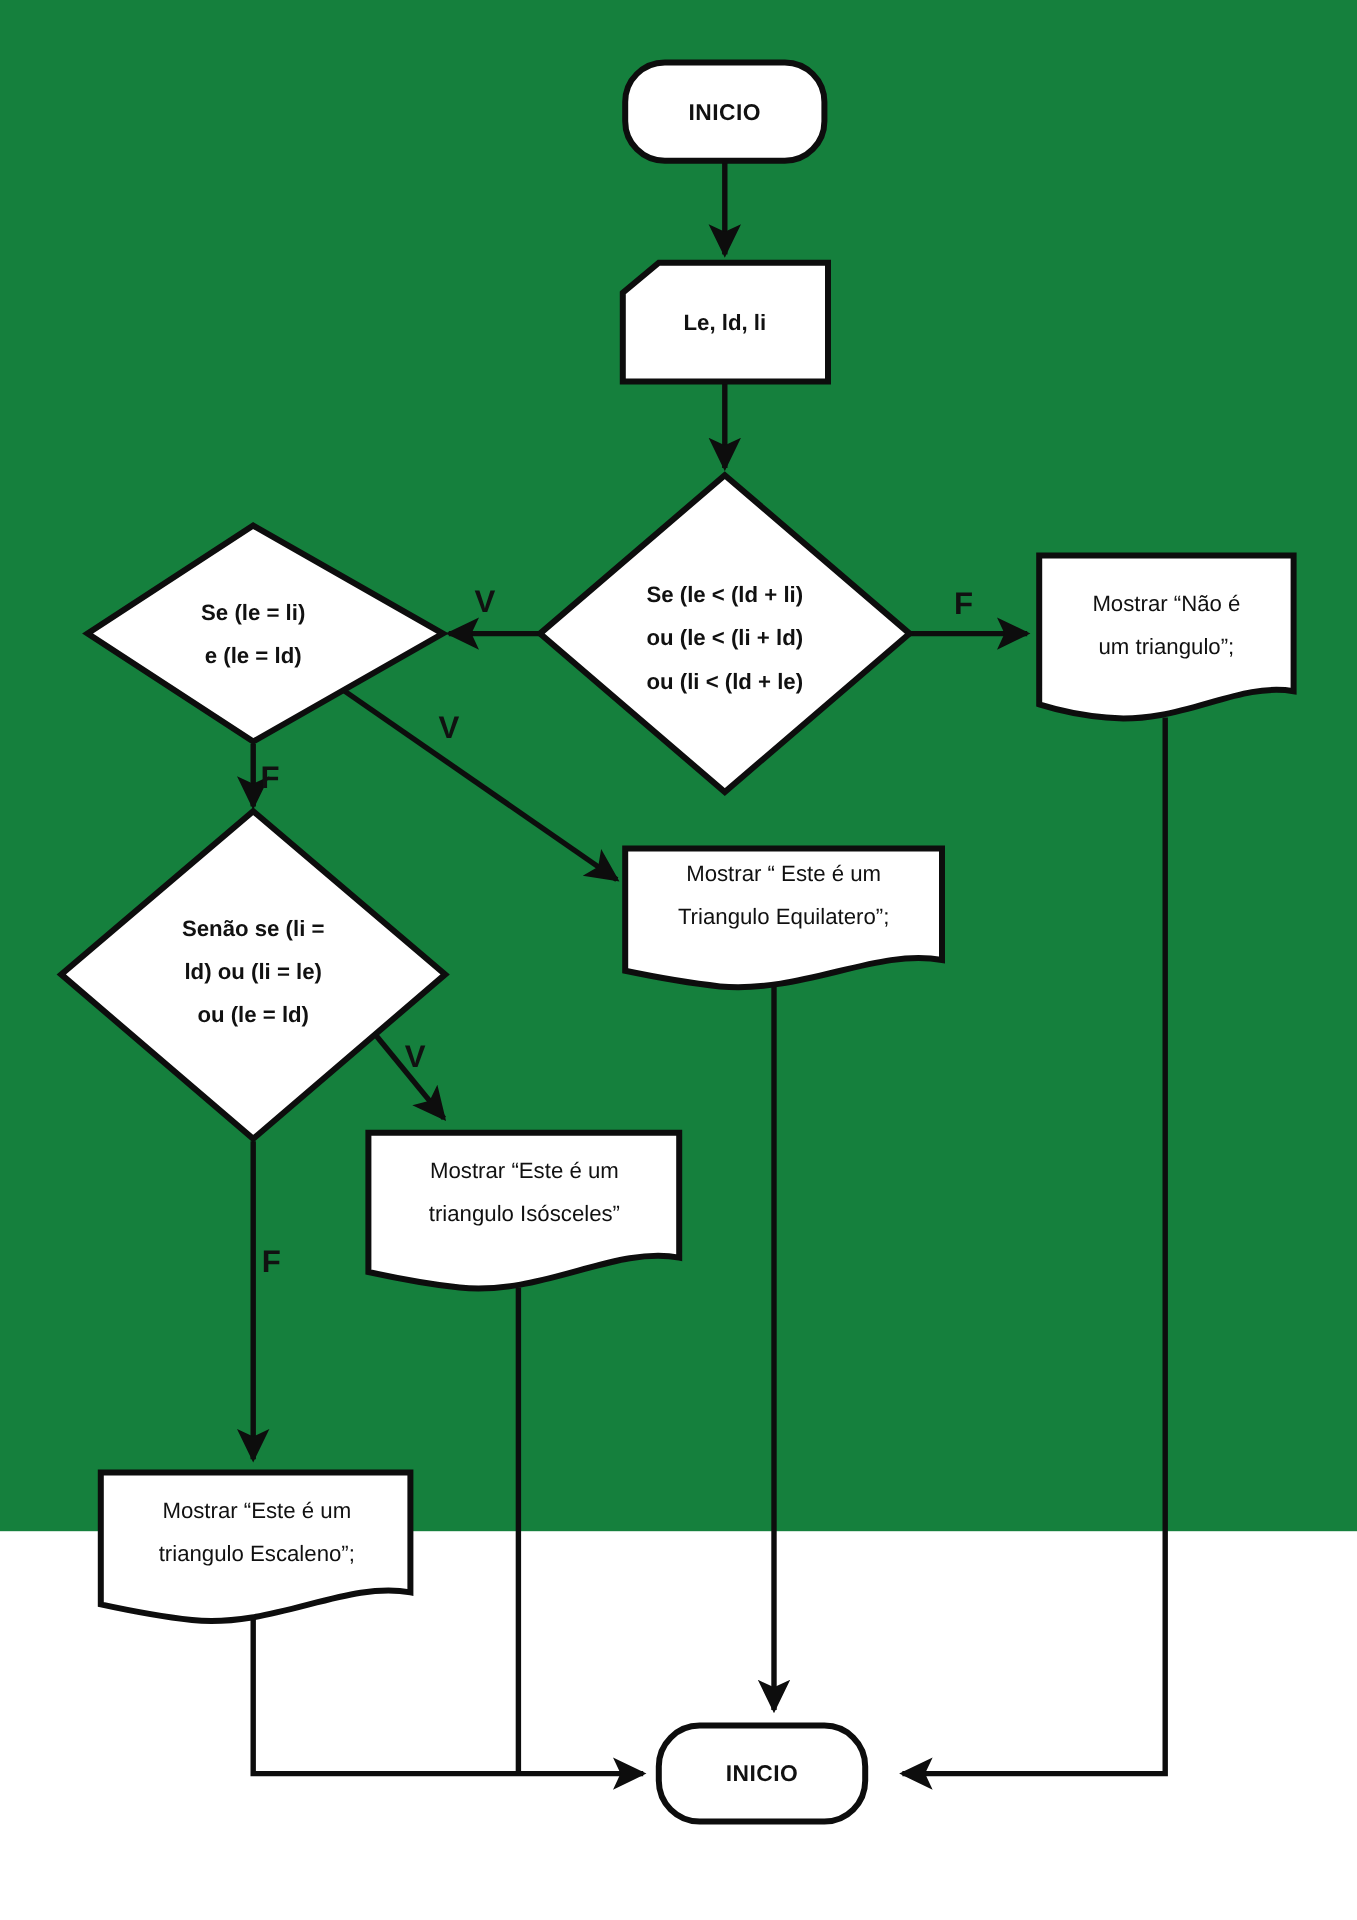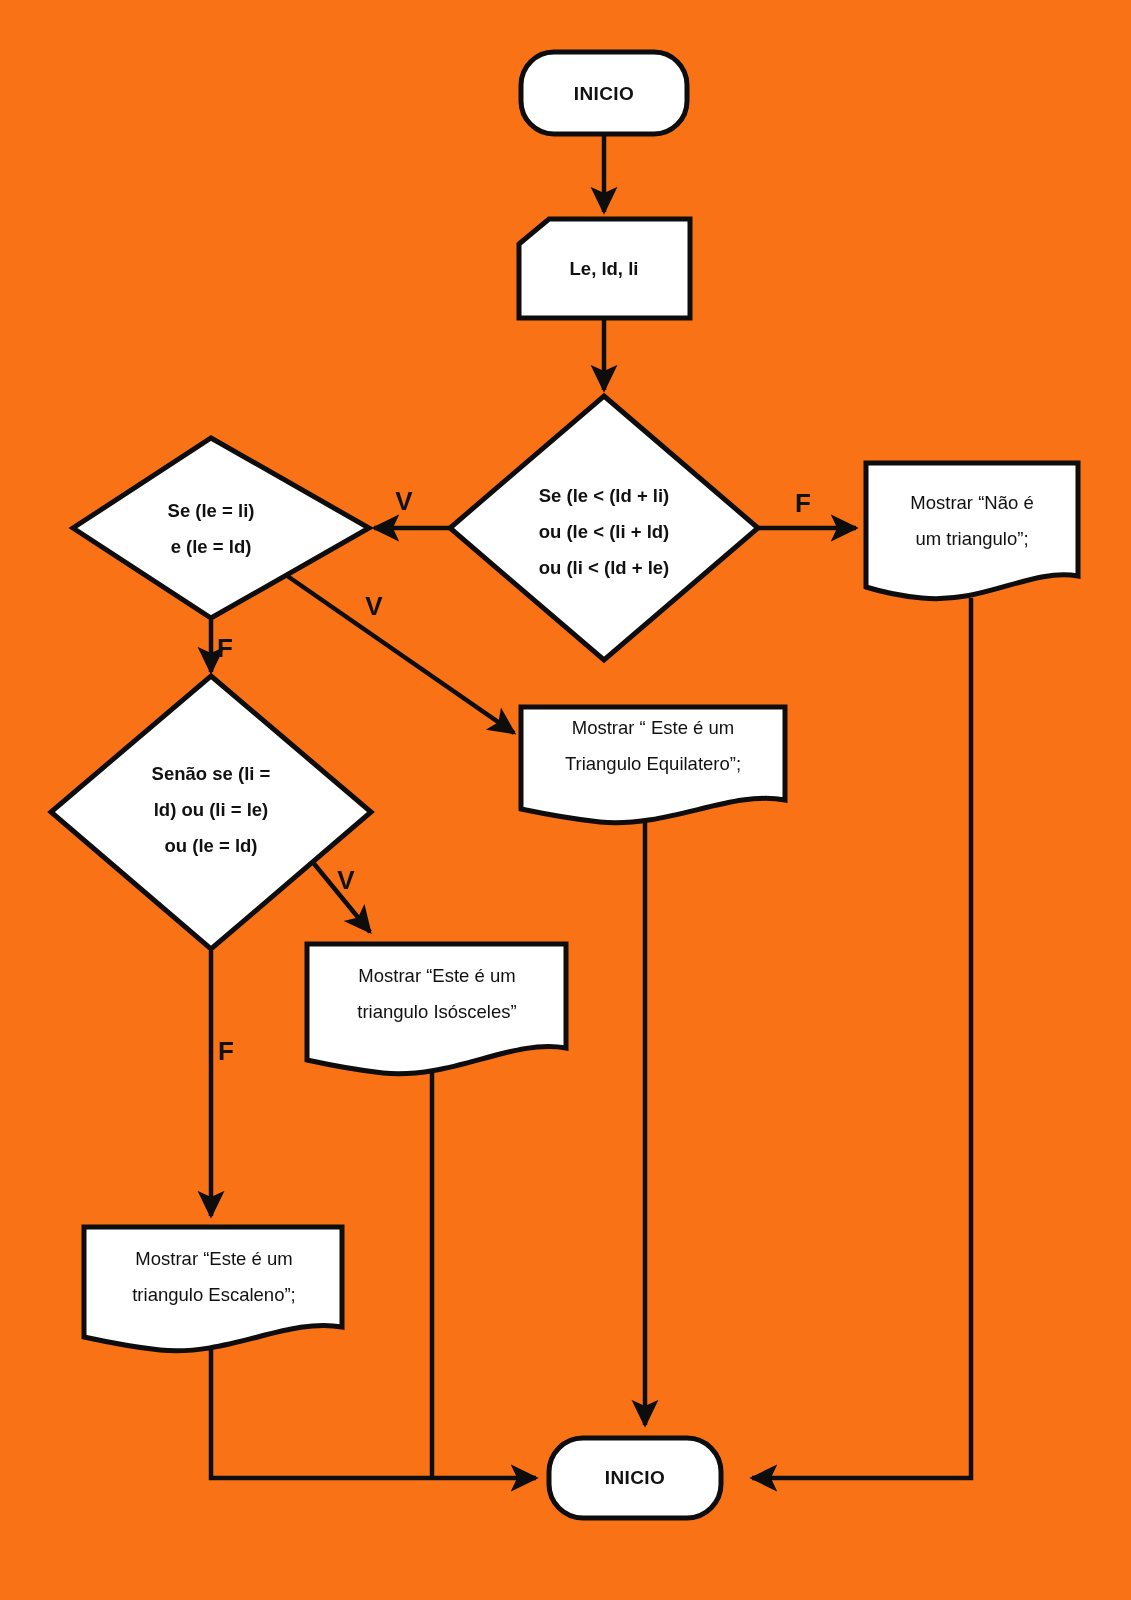--- a/index.html
+++ b/index.html
@@ -9,22 +9,22 @@
   }
   body {
     width: 1131px;
     height: 1600px;
     font-family: "Liberation Sans", sans-serif;
     overflow: hidden;
   }
   #flowchart-root {
     position: relative;
     width: 1131px;
-    height: 1600px;
-    background: #f97316;
+    height: 1276px;
+    background: #15803d;
   }
   svg#flow-svg {
     display: block;
     width: 1131px;
     height: 1600px;
   }
   .shape-stroke {
     fill: #ffffff;
     stroke: #0d0d0d;
     stroke-width: 5;

